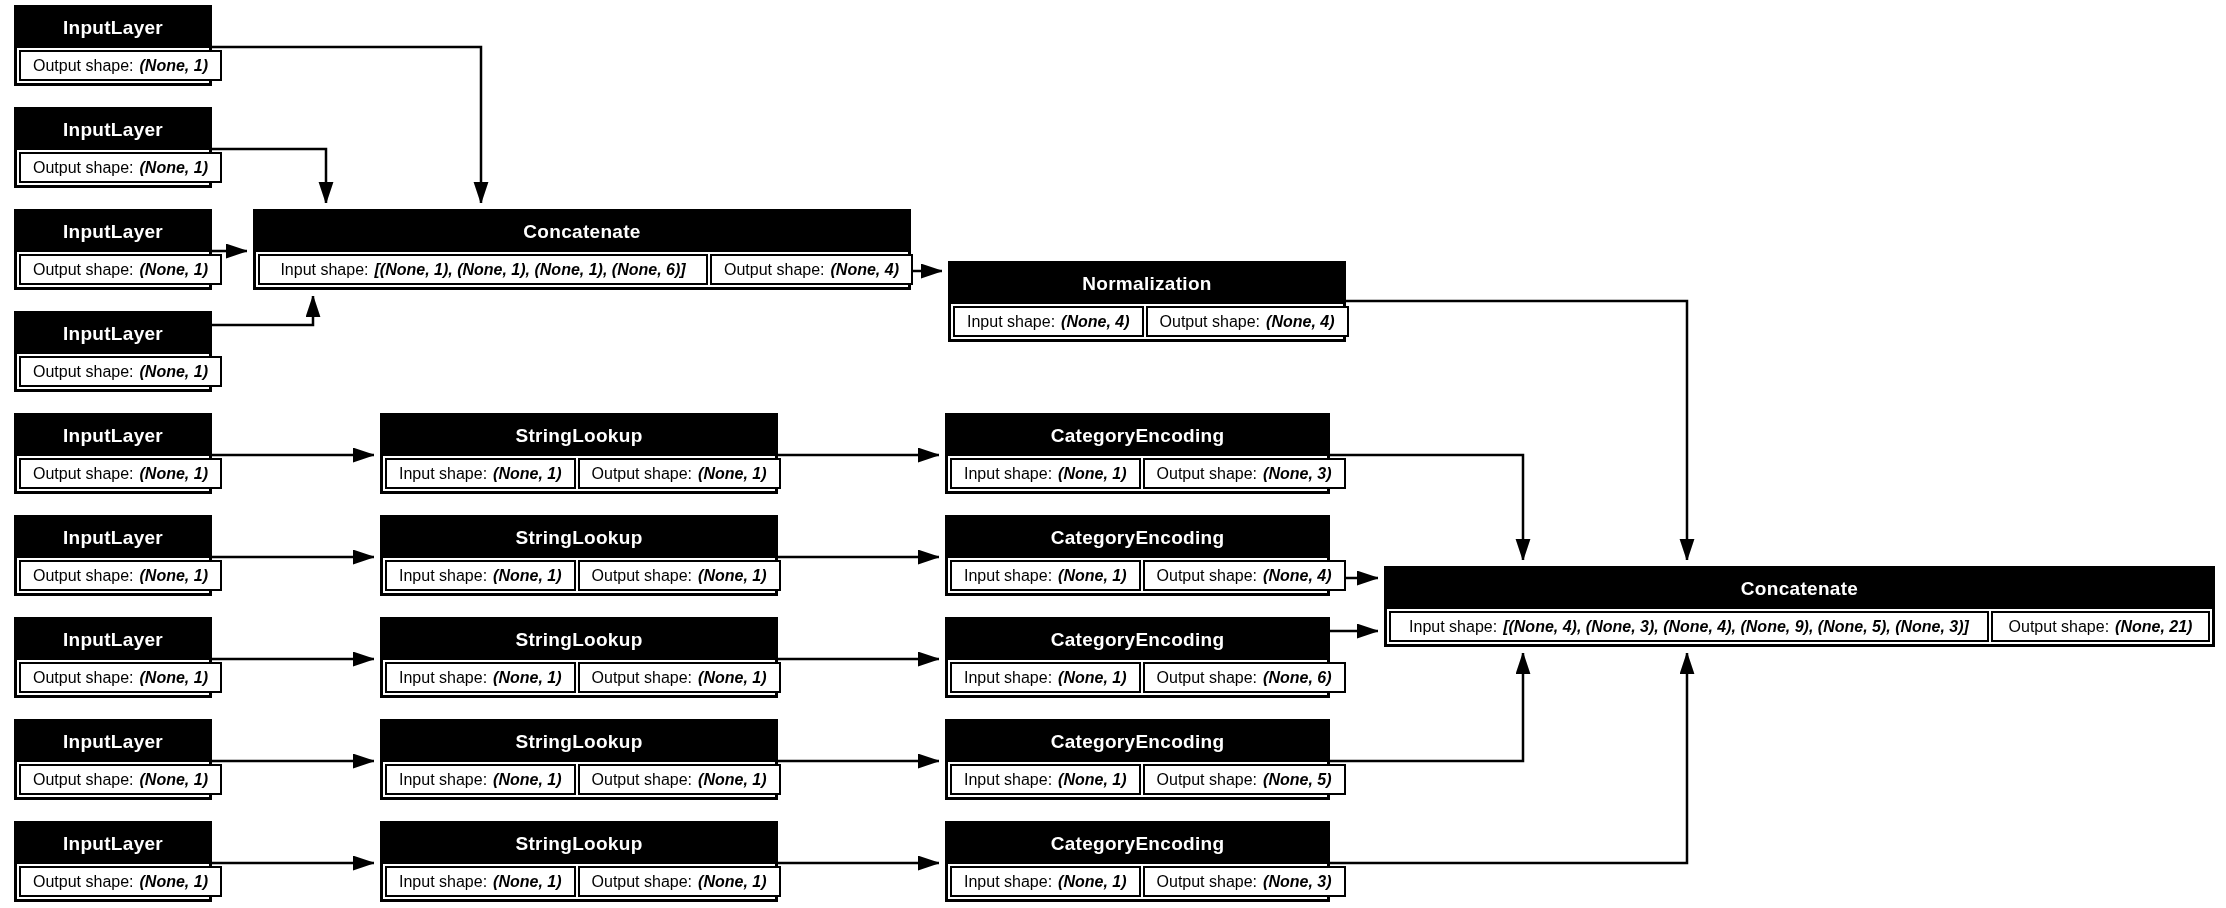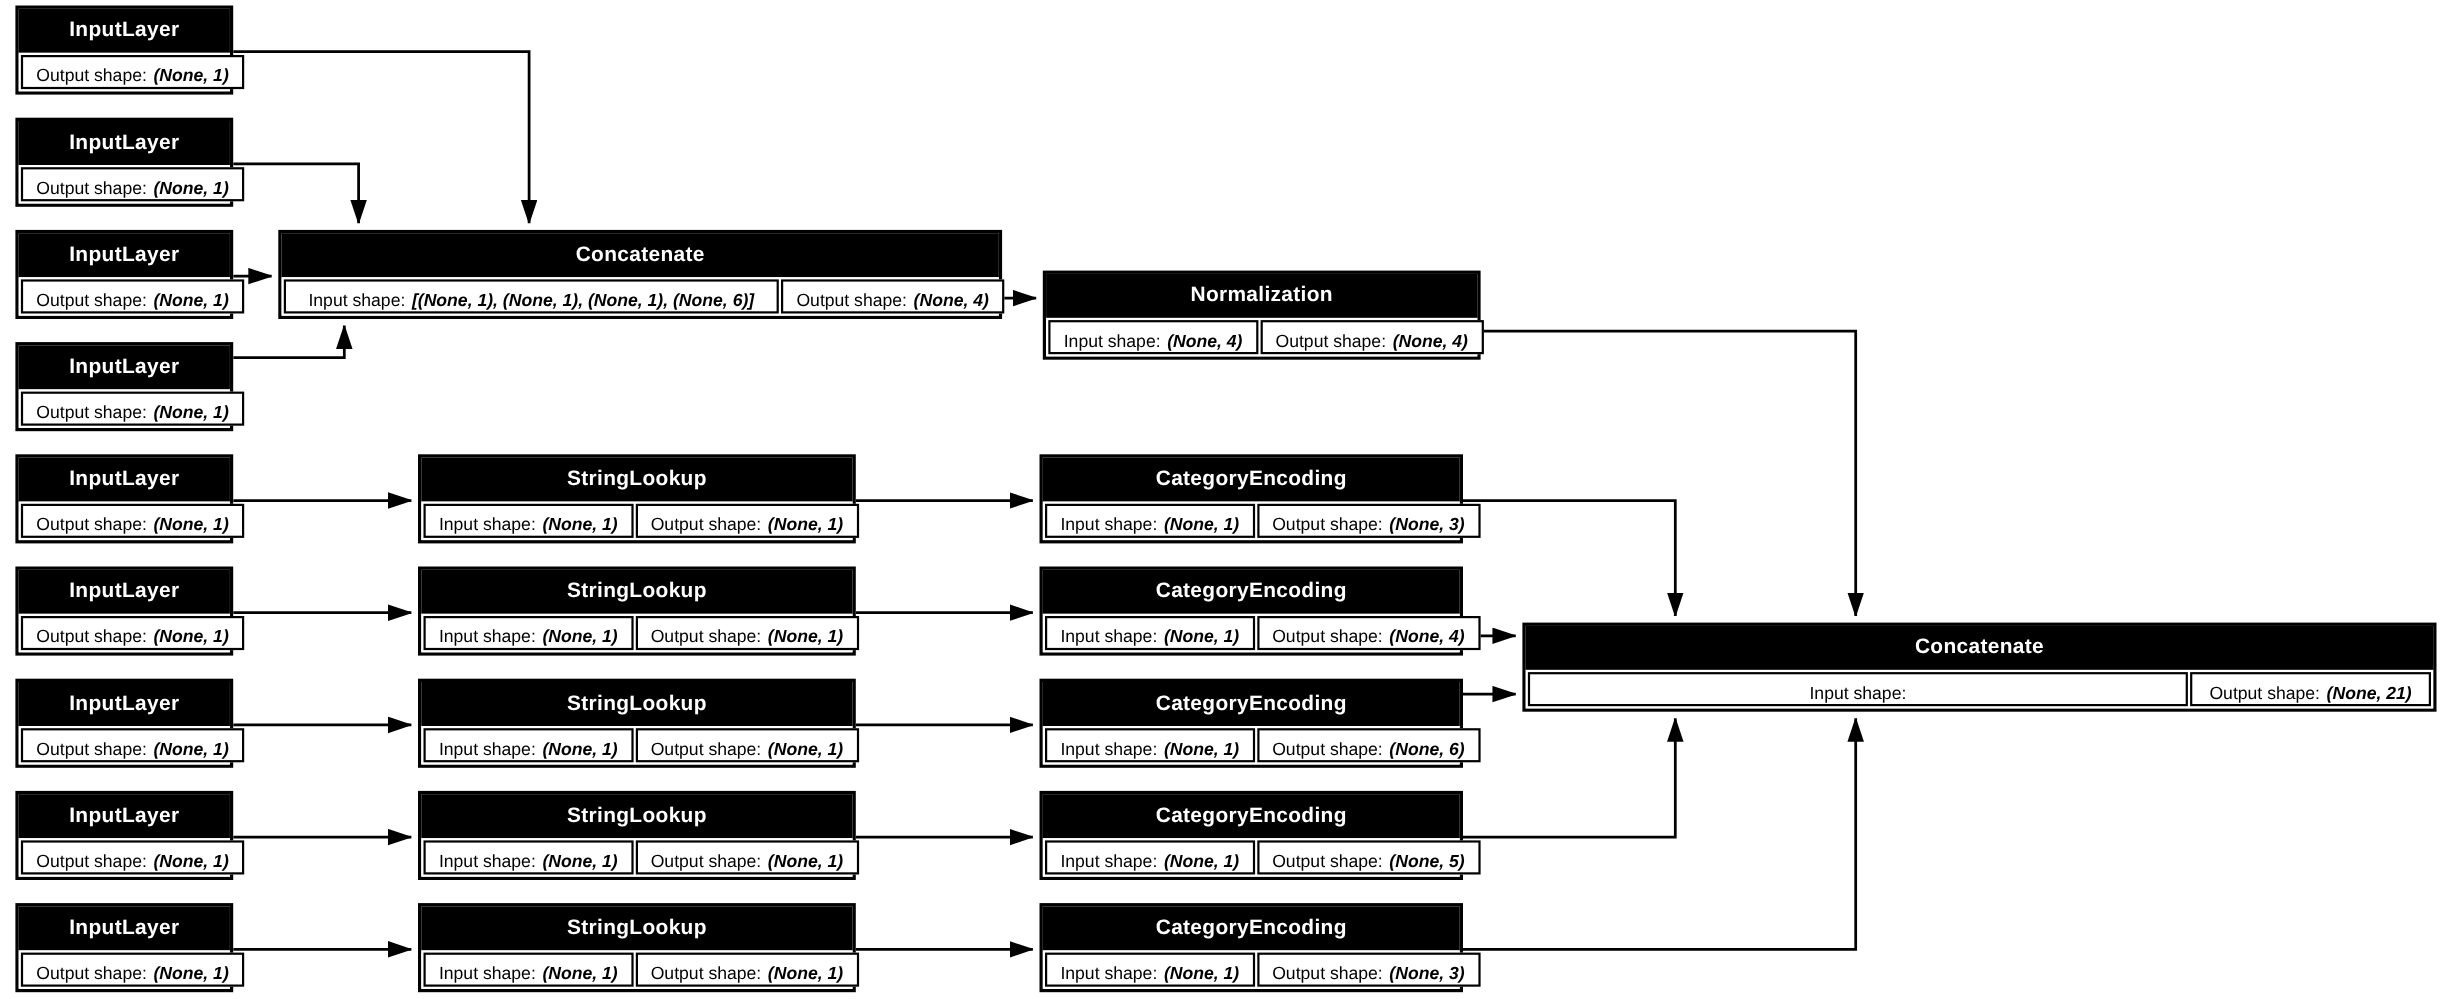--- a/index.html
+++ b/index.html
@@ -24,21 +24,21 @@
     display:flex;align-items:center;justify-content:center;
     font-weight:bold;font-size:19px;letter-spacing:0.3px;
     white-space:nowrap;
   }
   .node-body{
     flex:1;display:flex;gap:2px;padding:2px;background:#ffffff;
   }
   .cell{
     box-sizing:border-box;
     border:2px solid #000000;background:#ffffff;color:#000000;
-    display:flex;align-items:flex-end;justify-content:center;
+    display:flex;align-items:center;justify-content:center;
     font-size:16px;padding:0 12px;white-space:nowrap;
     flex:1 1 auto;
   }
   .cell .shape{font-weight:bold;margin-left:6px;font-style:italic;}
 </style>
 </head>
 <body>
 
 <div class="canvas">
 
@@ -165,21 +165,21 @@
           <span>Input shape:</span>
           <span class="shape">[(None, 1), (None, 1), (None, 1), (None, 6)]</span>
         </div>
       <div class="cell">
           <span>Output shape:</span>
           <span class="shape">(None, 4)</span>
         </div>
     </div>
   </div>
 
-  <div class="node" style="left:948px;top:246px;width:398px;height:81px;">
+  <div class="node" style="left:948px;top:261px;width:398px;height:81px;">
     <div class="node-title">Normalization</div>
     <div class="node-body">
       <div class="cell">
           <span>Input shape:</span>
           <span class="shape">(None, 4)</span>
         </div>
       <div class="cell">
           <span>Output shape:</span>
           <span class="shape">(None, 4)</span>
         </div>
@@ -316,20 +316,21 @@
           <span class="shape">(None, 3)</span>
         </div>
     </div>
   </div>
 
   <div class="node" style="left:1384px;top:566px;width:831px;height:81px;">
     <div class="node-title">Concatenate</div>
     <div class="node-body">
       <div class="cell" style="flex:0 0 600px;">
           <span>Input shape:</span>
+          <span class="shape">[(None, 4), (None, 3), (None, 4), (None, 9), (None, 5), (None, 3)]</span>
         </div>
       <div class="cell">
           <span>Output shape:</span>
           <span class="shape">(None, 21)</span>
         </div>
     </div>
   </div>
 
 </div>
 

